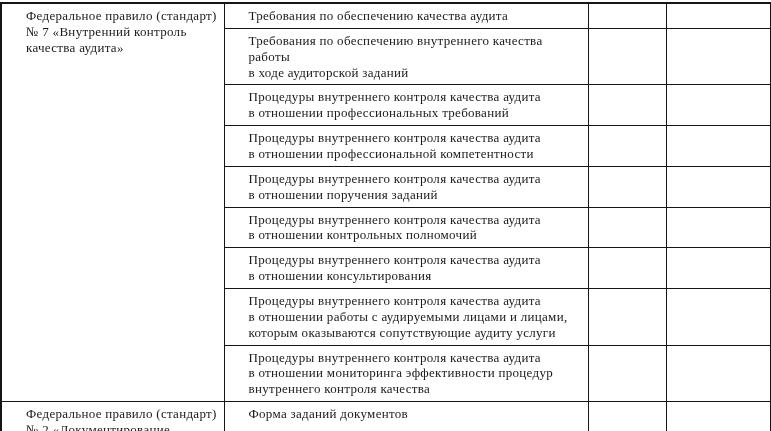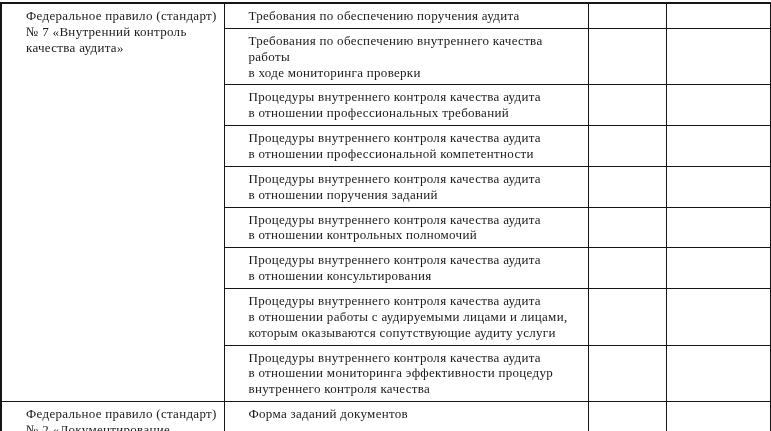--- a/index.html
+++ b/index.html
@@ -61,27 +61,27 @@
       <col class="c-requirement">
       <col class="c-blank-1">
       <col class="c-blank-2">
     </colgroup>
     <tbody>
 
       <tr class="h1">
         <td class="standard-cell" rowspan="9">Федеральное правило (стандарт)
 № 7 «Внутренний контроль
 качества аудита»</td>
-        <td class="requirement-cell">Требования по обеспечению поручения аудита</td>
+        <td class="requirement-cell">Требования по обеспечению качества аудита</td>
         <td class="blank-cell"></td>
         <td class="blank-cell"></td>
       </tr>
       <tr class="h2">
         <td class="requirement-cell">Требования по обеспечению внутреннего качества работы
-в ходе мониторинга проверки</td>
+в ходе аудиторской заданий</td>
         <td class="blank-cell"></td>
         <td class="blank-cell"></td>
       </tr>
       <tr class="h2">
         <td class="requirement-cell">Процедуры внутреннего контроля качества аудита
 в отношении профессиональных требований</td>
         <td class="blank-cell"></td>
         <td class="blank-cell"></td>
       </tr>
       <tr class="h2">

